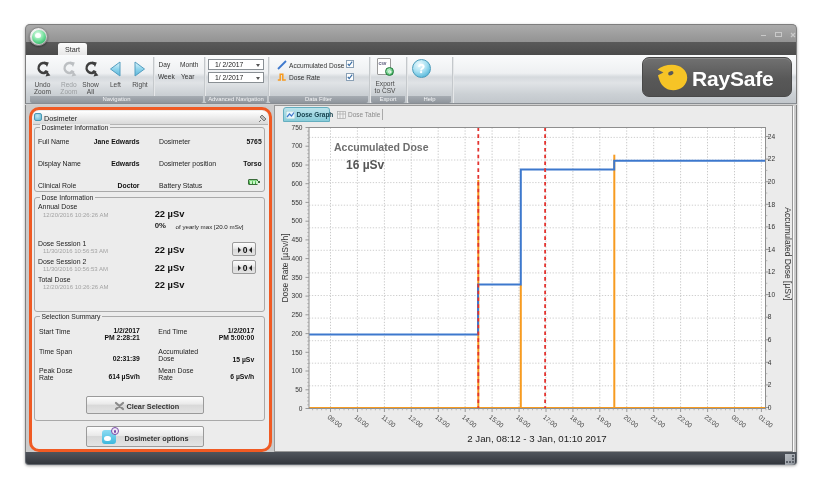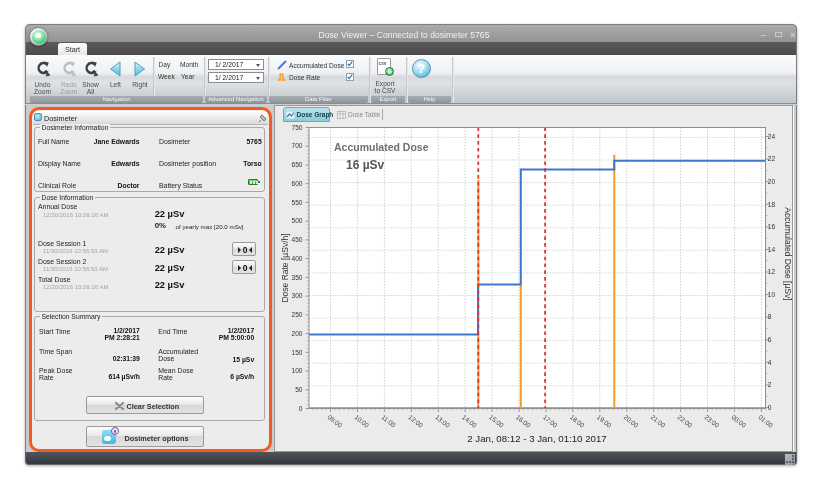--- a/index.html
+++ b/index.html
@@ -56,21 +56,20 @@
 .lab2 { font-size:6.9px; color:#222; line-height:7.6px; }
 .val { font-size:6.8px; font-weight:bold; color:#111; line-height:7px; text-align:right; }
 .date { font-size:6px; color:#a3a3a3; line-height:6px; }
 .big { font-size:9.3px; font-weight:bold; color:#111; }
 .btn3d { background:linear-gradient(#fdfdfd,#e9e9e9 45%,#d8d8d8 50%,#e3e3e3); border:1px solid #9a9a9a; border-radius:2px; }
 
 </style></head><body>
 <div id="root">
  <div id="win" class="abs">
   <div id="titlebar" class="abs">
-        <div id="title" class="abs">Dose Viewer – Connected to dosimeter 5765</div>
     <div class="abs" style="left:735px;top:9.5px;width:5px;height:1.5px;background:#c9c9c9;"></div>
     <div class="abs" style="left:749px;top:7px;width:6.5px;height:5px;border:1px solid #c9c9c9;"></div>
     <svg class="abs" style="left:764px;top:6.5px" width="6" height="6">
           <path d="M1,1 L5,5 M5,1 L1,5" stroke="#c9c9c9" stroke-width="1.3"></path>
         </svg>
   </div>
   <div id="tabband" class="abs"></div>
   <div id="hometab" class="abs">Start</div>
   <div id="appbtn" class="abs">
         <div class="ball"></div>
@@ -162,20 +161,27 @@
     <div class="abs" style="left:352.5px;top:6px;font-size:4.8px;color:#557;font-weight:bold;">csv</div>
     <div class="abs" style="left:359px;top:12px;width:9px;height:9px;border-radius:50%;background:radial-gradient(circle at 35% 30%,#b9f0c8,#2ea84f);border:0.5px solid #1d7a38;"></div>
     <svg class="abs" style="left:360.5px;top:13.5px" width="6" height="6">
           <path d="M1,3 L4,3 M2.6,1.2 L4.4,3 L2.6,4.8" stroke="#fff" stroke-width="1" fill="none"></path>
         </svg>
     <div class="rlabel abs" style="left:344px;top:25px;width:30px;">Export<br>to CSV</div>
 
     <div class="abs" style="left:386px;top:4px;width:19px;height:19px;border-radius:50%;background:radial-gradient(circle at 38% 28%,#eefafd,#a8e0f2 45%,#58b8da 80%,#3f9fc4);border:1px solid #4a9cbb;"></div>
     <div class="abs" style="left:386px;top:6.5px;width:19px;text-align:center;font-size:12px;font-weight:bold;color:#fff;text-shadow:0 0 1px #ffffff;">?</div>
 
+    <div id="logo" class="abs">
+      <svg class="abs" style="left:13.5px;top:6px" width="31" height="27" viewBox="0 0 31 27">
+        <path d="M15,0.8 C23.5,0.8 30.2,6.3 30.2,13.4 C30.2,20.8 23.8,26.2 16.2,26.2 C10.8,26.2 6.3,23.4 3.9,19.2 C2.7,17.1 1.7,14.1 1.0,11.2 L6.4,8.4 L0.6,5.6 C4.2,2.4 9.2,0.8 15,0.8 Z" fill="#f6c426"></path>
+        <ellipse cx="13.8" cy="9.2" rx="2.8" ry="2.0" fill="#595959" transform="rotate(-25 13.8 9.2)"></ellipse>
+      </svg>
+      <div id="logotext" class="abs">RaySafe</div>
+    </div>
   </div>
   <div id="content" class="abs">
 
     <div class="abs" style="left:247.5px;top:0.5px;width:519.5px;height:346.5px;background:#ebebeb;border:1px solid #989898;box-shadow:1px 1px 0 #fafafa;"></div>
     <svg class="abs" style="left:247.5px;top:0.5px" width="519.5" height="346.5" viewBox="0 0 519.5 346.5">
 <rect x="35.0" y="22.5" width="456.5" height="281.0" fill="#ffffff"></rect>
 <line x1="35.0" y1="280.8" x2="491.5" y2="280.8" stroke="#c9c9c9" stroke-width="0.9" stroke-dasharray="1.3,1.6"></line>
 <line x1="35.0" y1="258.2" x2="491.5" y2="258.2" stroke="#c9c9c9" stroke-width="0.9" stroke-dasharray="1.3,1.6"></line>
 <line x1="35.0" y1="235.7" x2="491.5" y2="235.7" stroke="#c9c9c9" stroke-width="0.9" stroke-dasharray="1.3,1.6"></line>
 <line x1="35.0" y1="213.1" x2="491.5" y2="213.1" stroke="#c9c9c9" stroke-width="0.9" stroke-dasharray="1.3,1.6"></line>

